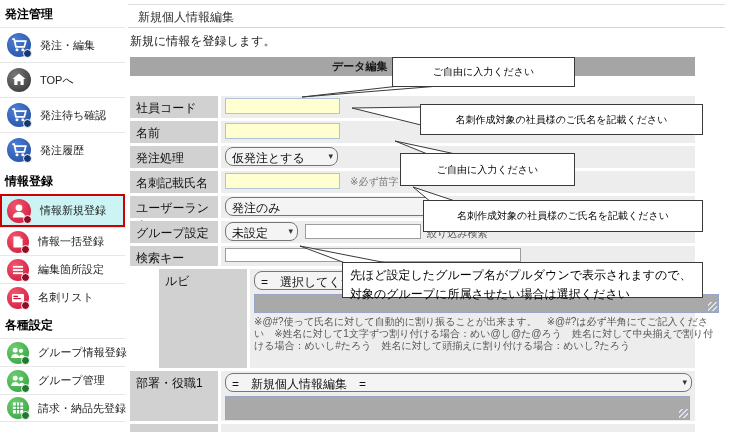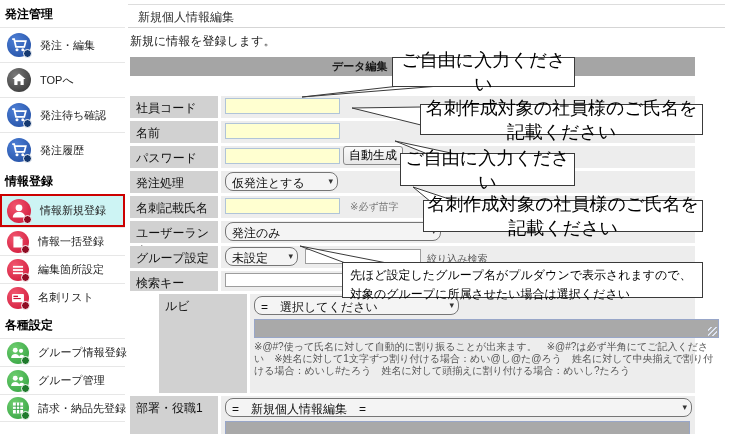--- a/index.html
+++ b/index.html
@@ -50,22 +50,22 @@
   .btn { position:absolute; left:122px; top:0; height:19px; padding:0 5px; font-size:12px;
          background:linear-gradient(#fafafa,#e7e7e7); border:1px solid #8a8a8a; border-radius:3px; cursor:pointer; }
   .note-sm { position:absolute; font-size:10px; color:#777; white-space:nowrap; }
   .ta { position:absolute; left:4px; background:#a9a9a9; border:1px solid #98a6c8; }
   .ta::after { content:""; position:absolute; right:1px; bottom:1px; width:9px; height:9px;
          background:repeating-linear-gradient(135deg, transparent 0 2px, #dde4f2 2px 3.5px); }
   .ruby-note { position:absolute; left:4px; top:47px; width:462px; font-size:10px;
          line-height:12px; color:#555; }
   
   .tails { position:absolute; left:0; top:0; z-index:30; pointer-events:none; }
-  .co { position:absolute; background:#fff; border:1px solid #3a3a3a; z-index:31; font-size:18px;
-        color:#000; display:flex; align-items:center; justify-content:center; text-align:center; }
+  .co { position:absolute; background:#fff; border:1px solid #3a3a3a; z-index:31; font-size:10px;
+        color:#000; display:flex; align-items:center; justify-content:center; text-align:right; }
   .co.left { display:block; text-align:left; padding:3px 7px; font-size:12px; line-height:19px; }
 </style>
 </head>
 <body>
 
 <svg width="0" height="0" style="position:absolute">
   <defs>
     <symbol id="sym-home" viewBox="0 0 24 24">
         <path fill="#fff" d="M12 5.5 5.5 11h1.8v6h3.2v-3.8h3V17h3.2v-6h1.8z"></path>
       </symbol>
@@ -239,27 +239,20 @@
         </div>
     </div>
 
     <div class="row h22">
       <div class="lab">名前</div>
       <div class="ct">
           <input class="inp-y" style="">
         </div>
     </div>
 
-    <div class="row h22">
-      <div class="lab">パスワード</div>
-      <div class="ct">
-        <input class="inp-y" style="">
-        <button class="btn">自動生成</button>
-      </div>
-    </div>
 
     <div class="row h22">
       <div class="lab">発注処理</div>
       <div class="ct">
         <div class="sel" style="width:113px">
           <span>仮発注とする</span>
           <span class="chev">▾</span>
         </div>
       </div>
     </div>

